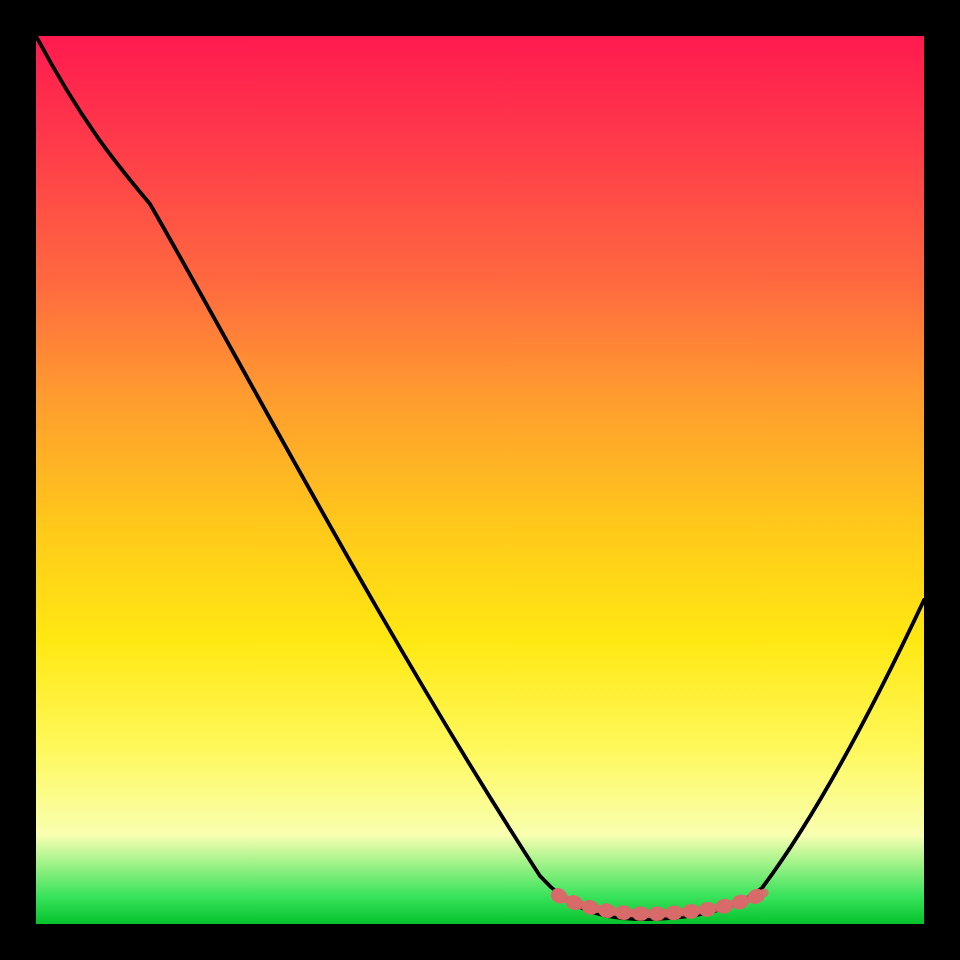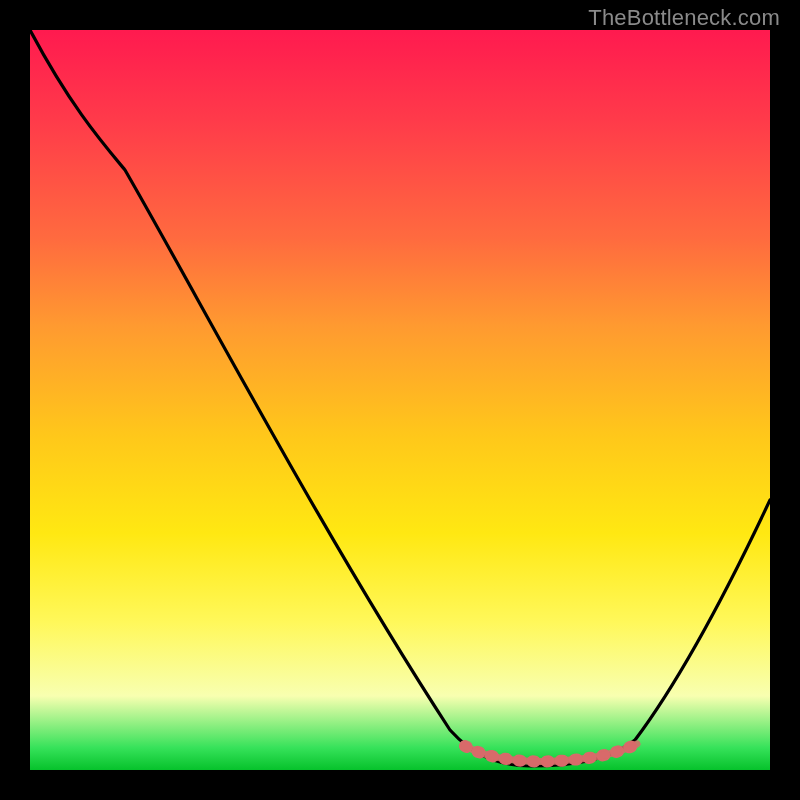--- a/index.html
+++ b/index.html
@@ -60,21 +60,20 @@
     left: 0;
     top: 0;
     width: 100%;
     height: 100%;
   }
 </style>
 </head>
 <body>
 <div class="container">
 
-  <div class="attribution">TheBottleneck.com</div>
 
   <div class="plot-area">
     <div class="gradient-bg"></div>
 
     <svg class="curves" viewBox="0 0 740 740" preserveAspectRatio="none">
 
       <path d="M 0 0
                C 40 75, 70 110, 95 140
                C 170 270, 290 500, 420 700
                C 445 728, 470 735, 500 736

